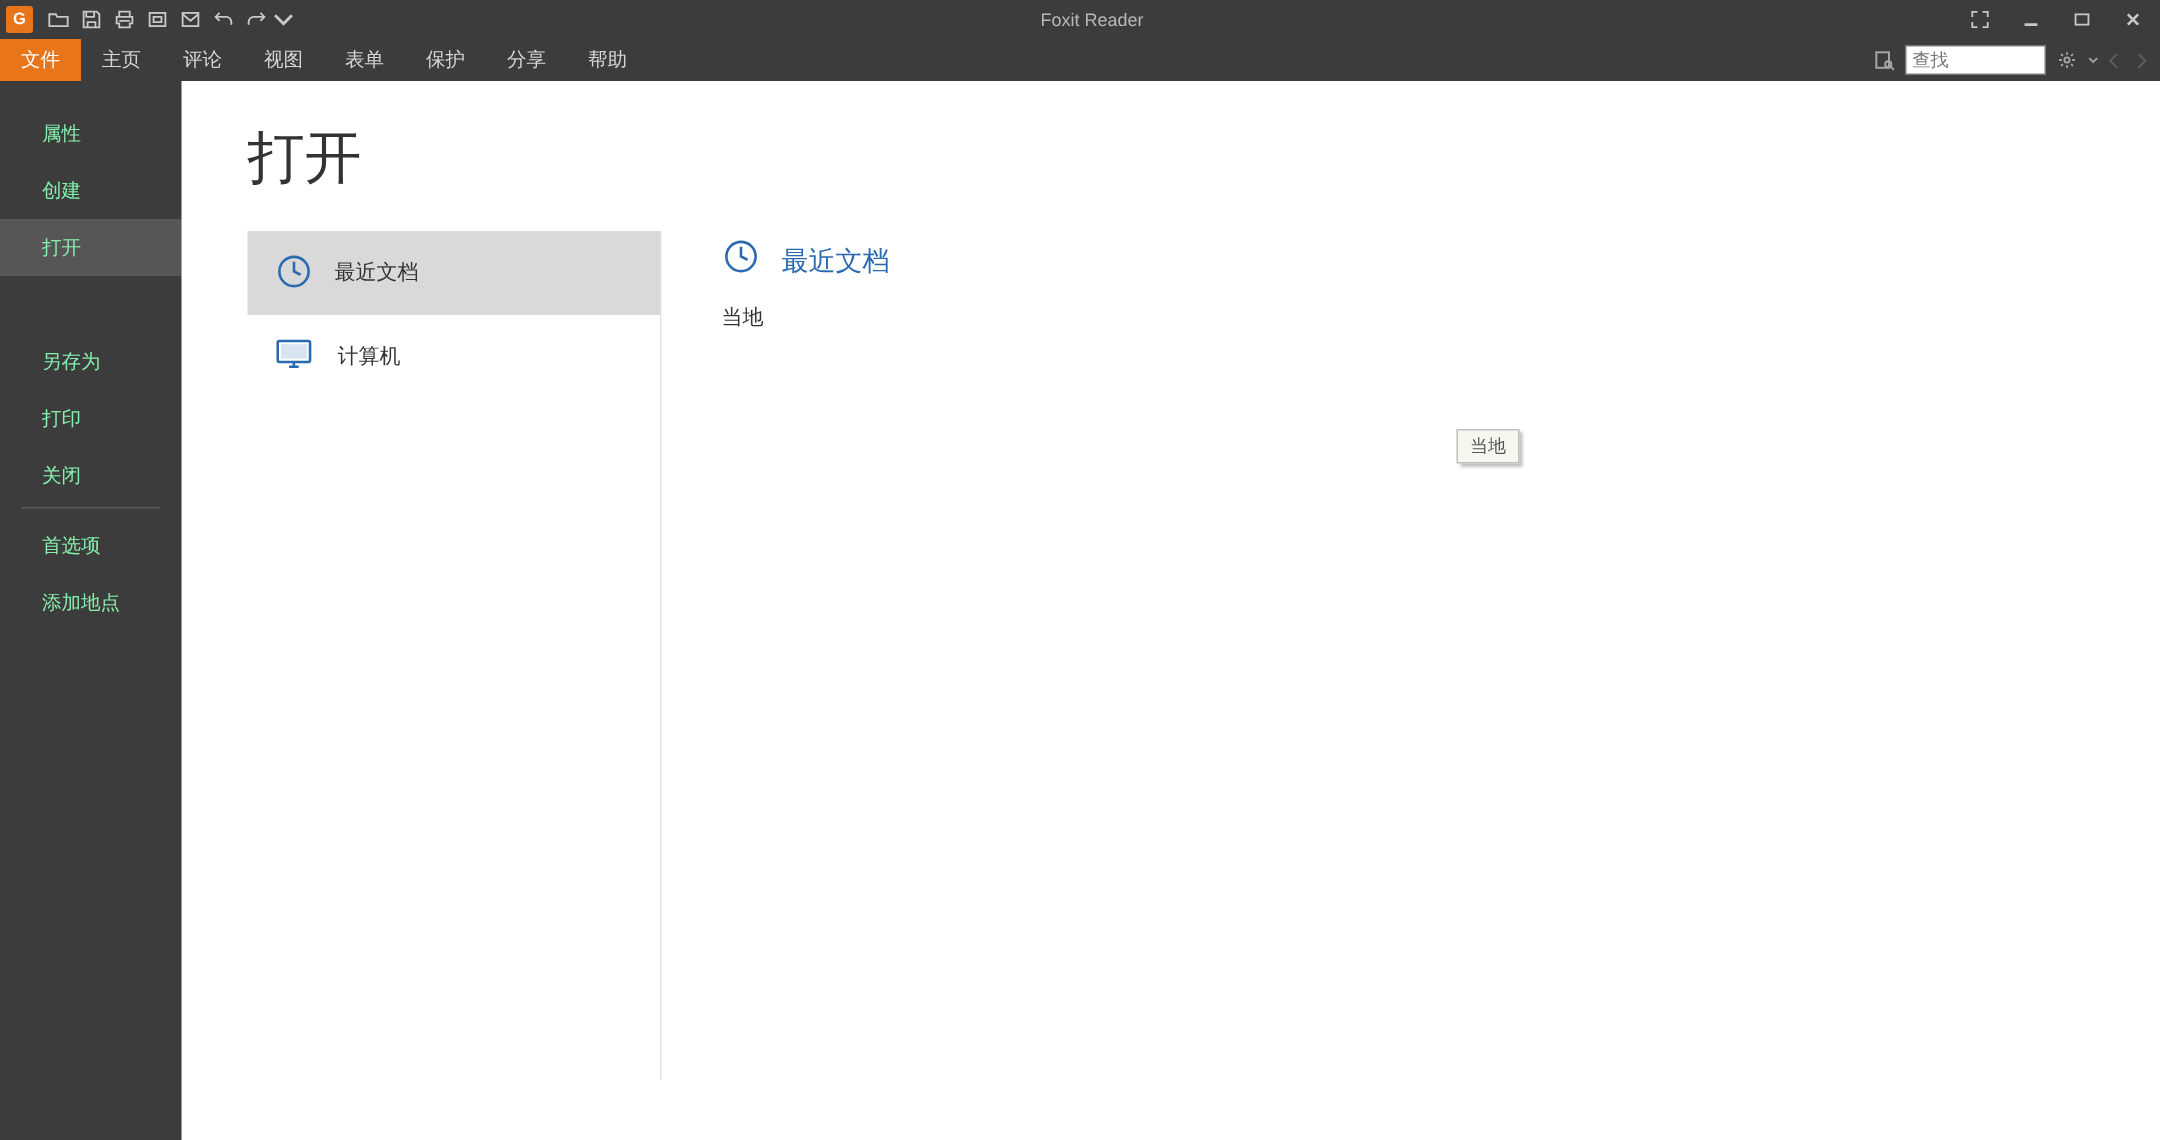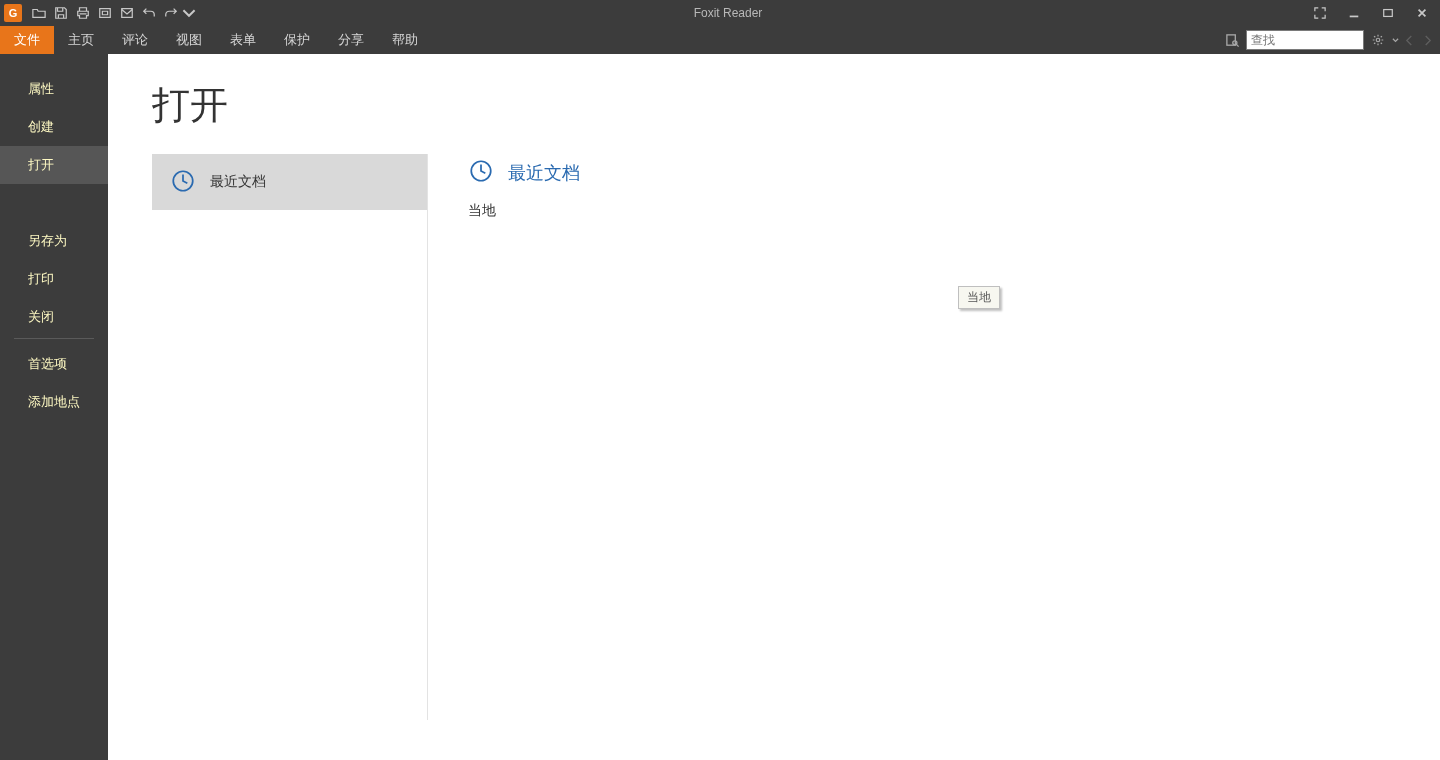--- a/index.html
+++ b/index.html
@@ -14,29 +14,29 @@
 .titlebar .title { position: absolute; left: 16px; right: 0; text-align: center; pointer-events: none; color: #b8b8b8; }
 .titlebar .win-controls { margin-left: auto; display: flex; align-items: center; height: 100%; padding-right: 8px; gap: 14px; }
 .titlebar .win-controls .wbtn { width: 20px; height: 20px; display: flex; align-items: center; justify-content: center; cursor: pointer; color: #c8c8c8; }
 
 
 .ribbon { height: 28px; background: #3c3c3c; display: flex; align-items: stretch; color: #d6d6d6; font-size: 13px; }
 .ribbon .tab { padding: 0 14px; display: flex; align-items: center; cursor: pointer; }
 .ribbon .tab.file { background: #e8751a; color: #fff; font-weight: 400; }
 .ribbon .spacer { flex: 1; }
 .ribbon .rtool { width: 24px; display: flex; align-items: center; justify-content: center; cursor: pointer; color: #a8a8a8; }
-.ribbon .search-box { width: 118px; height: 20px; margin: 4px 2px; background: #fff; border: 1px solid #7a7a7a; display: flex; align-items: center; gap: 31px; }
+.ribbon .search-box { width: 94px; height: 20px; margin: 4px 2px; background: #fff; border: 1px solid #7a7a7a; display: flex; align-items: center; gap: 31px; }
 .ribbon .search-box input { flex: 1; border: none; outline: none; font-size: 12px; padding: 0 4px; color: #888; background: transparent; }
 .ribbon .search-box .go { width: 18px; color: #2a6ab0; display:flex;align-items:center;justify-content:center; }
 .ribbon .nav-arrow { width: 18px; display:flex;align-items:center;justify-content:center; color:#888; cursor:pointer;}
 .ribbon .nav-arrow.disabled { opacity:.45; }
 
 
 .backstage { display: flex; height: calc(760px - 26px - 28px); }
-.side { width: 108px; background: #3c3c3c; color: #fef9c3; padding-top: 16px; font-size: 13px; }
+.side { width: 121px; background: #3c3c3c; color: #86efac; padding-top: 16px; font-size: 13px; }
 .side .item { height: 38px; display: flex; align-items: center; padding-left: 28px; cursor: pointer; }
 .side .item.selected { background: #565656; }
 .side .gap { height: 38px; }
 .side .divider { height: 1px; background: #5a5a5a; margin: 2px 14px 6px 14px; }
 
 .stage { flex: 1; background: #fff; position: relative; display:flex; }
 .stage .heading { position:absolute; left:44px; top:26px; font-size: 38px; font-weight: 300; color: #333; font-family: "SimSun", serif; }
 
 .places { width: 276px; margin: 100px 0 40px 44px; border-right: 1px solid #e3e3e3; }
 .places .place { height: 56px; display: flex; align-items: center; gap: 14px; padding-left: 18px; cursor: pointer; font-size: 14px; color: #333; }
@@ -209,20 +209,28 @@
     <div class="heading">打开</div>
 
     <div class="places">
       <div class="place selected">
         <span><svg viewBox="0 0 24 24" width="26" height="26">
               <circle cx="12" cy="12" r="9" fill="none" stroke="#2a6ab0" stroke-width="1.6"></circle>
               <path d="M12 6v6l4 2" fill="none" stroke="#2a6ab0" stroke-width="1.6"></path>
             </svg></span>
         <span>最近文档</span>
       </div>
+      <div class="place">
+        <span><svg viewBox="0 0 26 24" width="28" height="26">
+              <rect x="2" y="3" width="20" height="13" rx="1" fill="none" stroke="#2a6ab0" stroke-width="1.6"></rect>
+              <rect x="4" y="5" width="16" height="9" fill="#2a6ab0" opacity=".18"></rect>
+              <path d="M9 19h6M12 16v3" stroke="#2a6ab0" stroke-width="1.6"></path>
+            </svg></span>
+        <span>计算机</span>
+      </div>
     </div>
 
     <div class="detail">
       <div class="hdr">
         <span><svg viewBox="0 0 24 24" width="26" height="26">
               <circle cx="12" cy="12" r="9" fill="none" stroke="#2a6ab0" stroke-width="1.6"></circle>
               <path d="M12 6v6l4 2" fill="none" stroke="#2a6ab0" stroke-width="1.6"></path>
             </svg></span>
         <span class="lbl">最近文档</span>
       </div>

